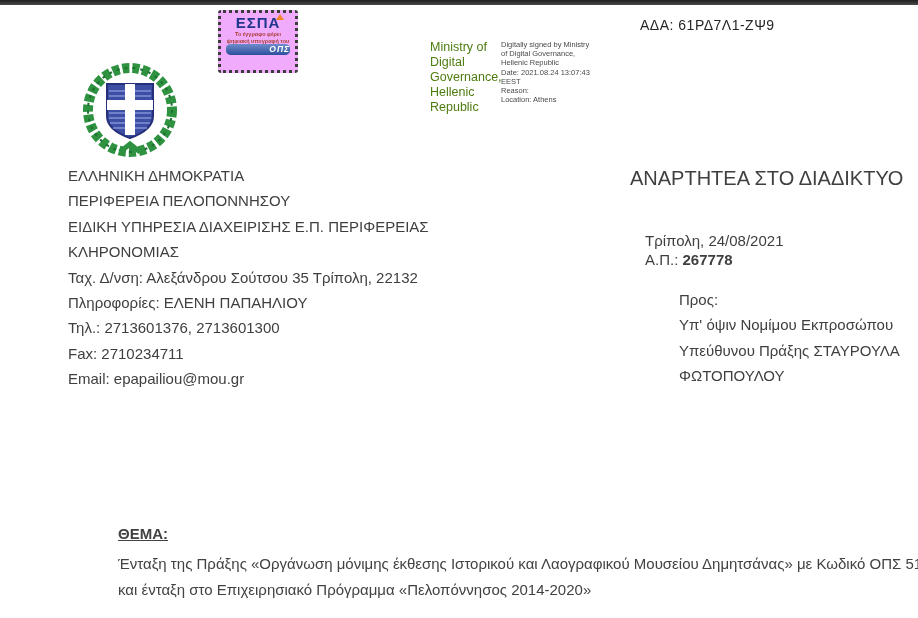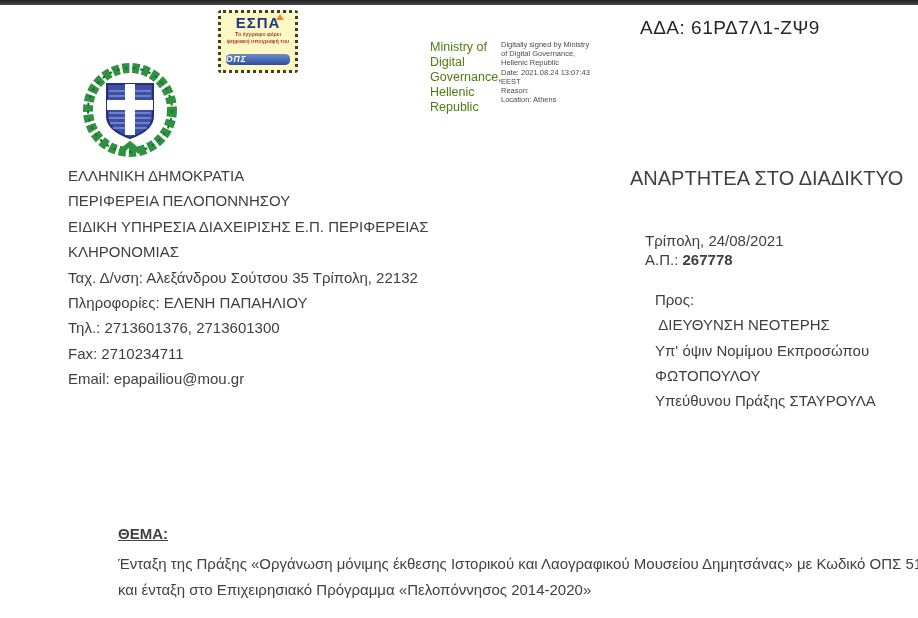--- a/index.html
+++ b/index.html
@@ -9,42 +9,42 @@
     color: #3d3d3d;
     position: relative;
   }
   .top-bar {
     position: absolute; left: 0; top: 0; width: 918px; height: 5px;
     background: linear-gradient(#1f1f1f, #4a4a4a);
   }
   
   .espa-stamp {
     position: absolute; left: 218px; top: 10px; width: 80px; height: 63px;
-    border: 3px dotted #3c3c3c; background: #fef9c3; border-radius: 3px;
+    border: 3px dotted #3c3c3c; background: #f0abfc; border-radius: 3px;
     display: flex; flex-direction: column; align-items: center; overflow: hidden;
     padding-top: 2px;
   }
   .espa-title {
     font-weight: bold; font-size: 15px; line-height: 16px; color: #20368c;
     letter-spacing: 1px; position: relative;
   }
   .espa-accent {
     position: absolute; right: -4px; top: -1px; width: 0; height: 0;
     border-left: 4px solid transparent; border-right: 4px solid transparent;
     border-bottom: 6px solid #f0862c;
   }
   .espa-sub { font-size: 5.5px; line-height: 6.5px; color: #a93d32; text-align: center; font-weight: bold; }
   .espa-band {
-    margin-top: 10px; width: 64px; height: 11px; background: linear-gradient(#6f8cc9, #2c4f9e);
+    margin-top: 0; width: 64px; height: 11px; background: linear-gradient(#6f8cc9, #2c4f9e);
     border-radius: 5px / 4px; color: #ffffff; font-weight: bold; font-style: italic;
-    font-size: 8.5px; line-height: 11px; text-align: left; letter-spacing: 1px;
+    font-size: 8.5px; line-height: 11px; text-align: right; letter-spacing: 1px;
   }
   
   .ada {
-    position: absolute; left: 640px; top: 17px; font-size: 19px; color: #262626;
+    position: absolute; left: 640px; top: 17px; font-size: 14px; color: #262626;
     letter-spacing: 0.5px;
   }
   .ministry-block {
     position: absolute; left: 430px; top: 40px; width: 88px;
     font-size: 12.5px; line-height: 15px; color: #4d7c0f;
   }
   .sig-details {
     position: absolute; left: 501px; top: 40px; width: 102px;
     font-size: 7.5px; line-height: 9.2px; color: #4a4a4a;
   }
@@ -53,21 +53,21 @@
   
   .sender {
     position: absolute; left: 68px; top: 163px;
     font-size: 15px; line-height: 25.4px; white-space: nowrap; color: #3f3f3f;
   }
   
   .posted-notice { position: absolute; left: 630px; top: 167px; font-size: 20px; color: #3f3f3f; }
   .date-block { position: absolute; left: 645px; top: 231px; font-size: 15px; line-height: 19px; color: #3f3f3f; }
   .protocol-number { font-weight: bold; }
   .recipient {
-    position: absolute; left: 655px; top: 287px;
+    position: absolute; left: 679px; top: 287px;
     font-size: 15px; line-height: 25.3px; color: #3f3f3f;
   }
   .recipient div { white-space: pre; }
   
   .subject { position: absolute; left: 118px; top: 525px; font-size: 15px; color: #424242; }
   .subject-label {
     font-weight: bold; text-decoration: underline; margin-bottom: 9px; font-size: 15px;
   }
   .subject-line { line-height: 26px; white-space: nowrap; }
 </style>
@@ -131,23 +131,22 @@
 
 <div class="posted-notice">ΑΝΑΡΤΗΤΕΑ ΣΤΟ ΔΙΑΔΙΚΤΥΟ</div>
 
 <div class="date-block">
   <div>Τρίπολη, 24/08/2021</div>
   <div><span>Α.Π.: </span><span class="protocol-number">267778</span></div>
 </div>
 
 <div class="recipient">
   <div>Προς:</div>
-  <div> ΔΙΕΥΘΥΝΣΗ ΝΕΟΤΕΡΗΣ</div>
   <div>Υπ' όψιν Νομίμου Εκπροσώπου</div>
+  <div>Υπεύθυνου Πράξης ΣΤΑΥΡΟΥΛΑ</div>
   <div>ΦΩΤΟΠΟΥΛΟΥ</div>
-  <div>Υπεύθυνου Πράξης ΣΤΑΥΡΟΥΛΑ</div>
 </div>
 
 <div class="subject">
   <div class="subject-label">ΘΕΜΑ:</div>
   <div class="subject-line">Ένταξη της Πράξης «Οργάνωση μόνιμης έκθεσης Ιστορικού και Λαογραφικού Μουσείου Δημητσάνας» με Κωδικό ΟΠΣ 5129664</div>
   <div class="subject-line">και ένταξη στο Επιχειρησιακό Πρόγραμμα «Πελοπόννησος 2014-2020»</div>
 </div>
 
 </body></html>

